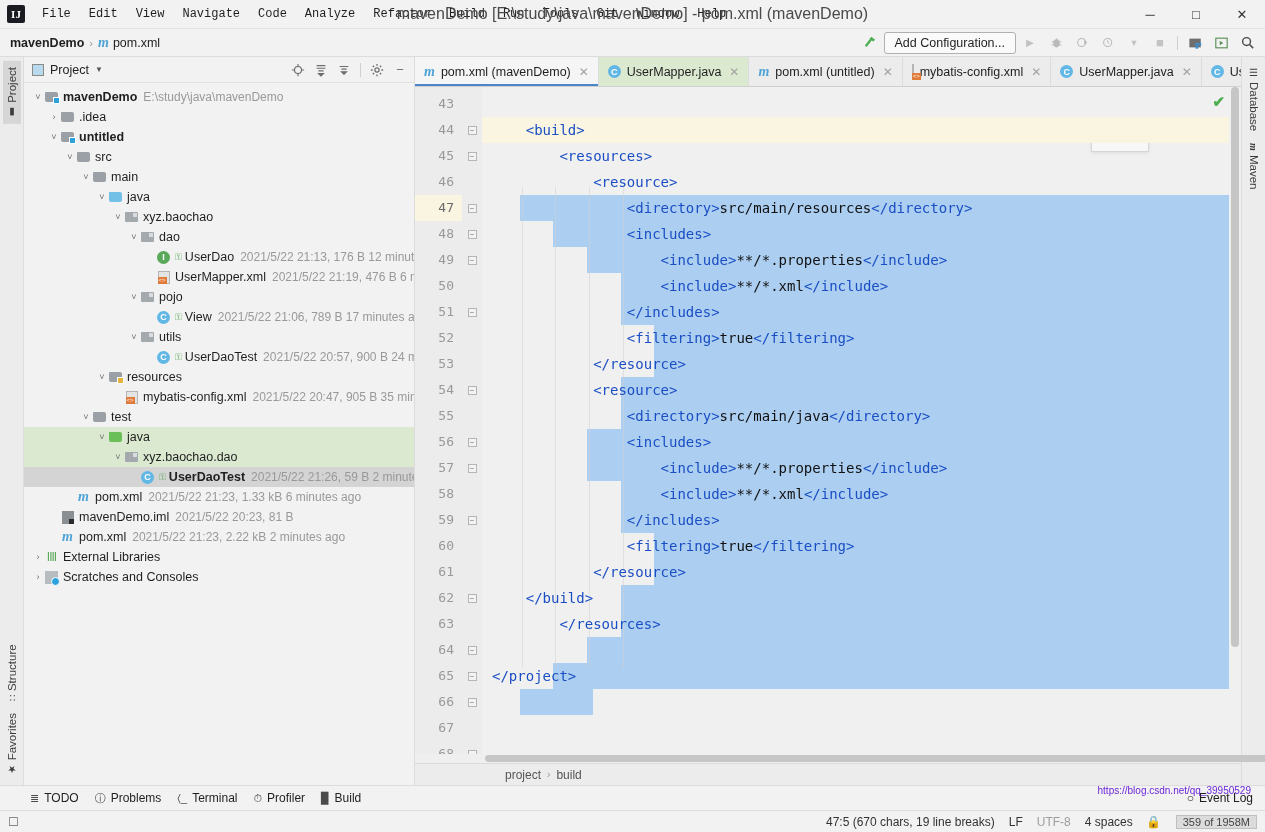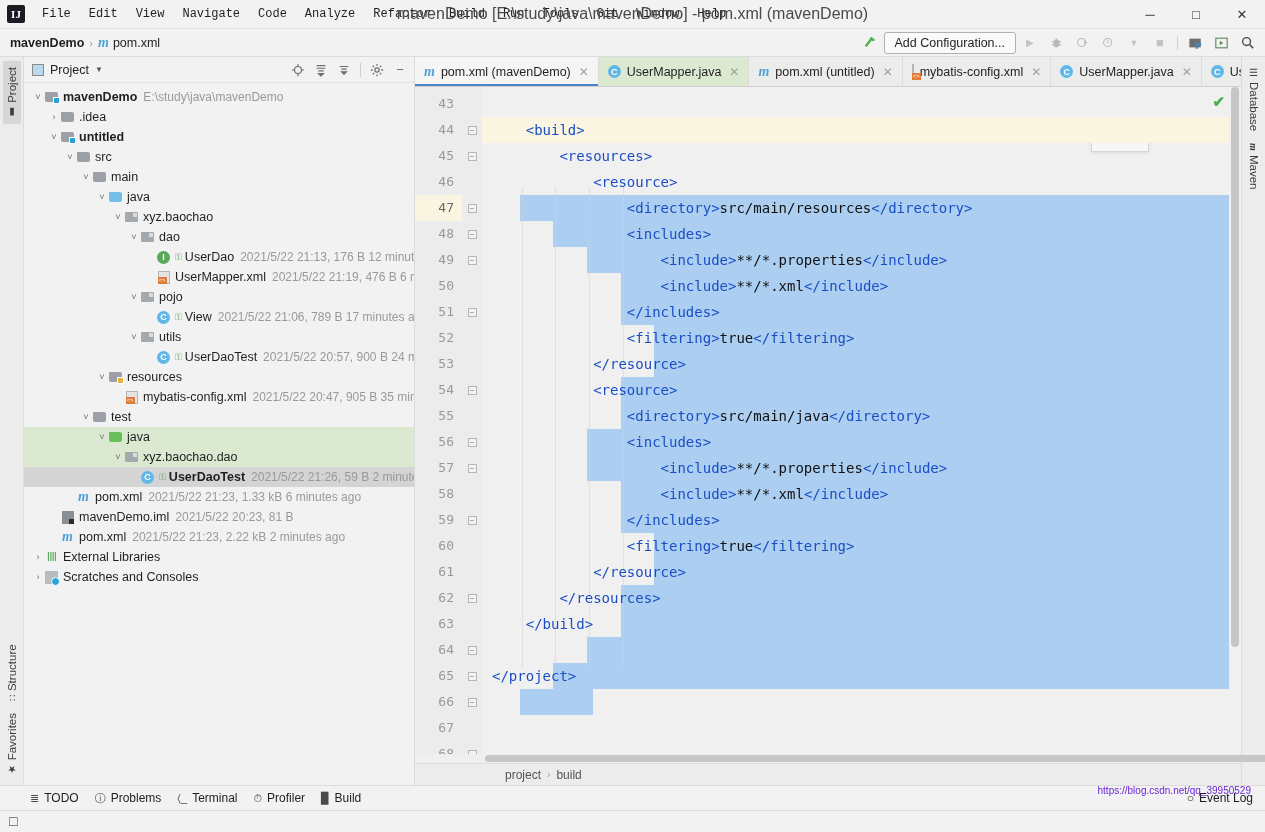--- a/index.html
+++ b/index.html
@@ -693,22 +693,22 @@
             <div class="cline" style="position: relative; z-index: 2;">                <span class="tg">&lt;filtering&gt;</span><span class="txt">true</span><span class="tg">&lt;/filtering&gt;</span></div>
             <div class="cline" style="position: relative; z-index: 2;">            <span class="tg">&lt;/resource&gt;</span></div>
             <div class="cline" style="position: relative; z-index: 2;">            <span class="tg">&lt;resource&gt;</span></div>
             <div class="cline" style="position: relative; z-index: 2;">                <span class="tg">&lt;directory&gt;</span><span class="txt">src/main/java</span><span class="tg">&lt;/directory&gt;</span></div>
             <div class="cline" style="position: relative; z-index: 2;">                <span class="tg">&lt;includes&gt;</span></div>
             <div class="cline" style="position: relative; z-index: 2;">                    <span class="tg">&lt;include&gt;</span><span class="txt">**/*.properties</span><span class="tg">&lt;/include&gt;</span></div>
             <div class="cline" style="position: relative; z-index: 2;">                    <span class="tg">&lt;include&gt;</span><span class="txt">**/*.xml</span><span class="tg">&lt;/include&gt;</span></div>
             <div class="cline" style="position: relative; z-index: 2;">                <span class="tg">&lt;/includes&gt;</span></div>
             <div class="cline" style="position: relative; z-index: 2;">                <span class="tg">&lt;filtering&gt;</span><span class="txt">true</span><span class="tg">&lt;/filtering&gt;</span></div>
             <div class="cline" style="position: relative; z-index: 2;">            <span class="tg">&lt;/resource&gt;</span></div>
+            <div class="cline" style="position: relative; z-index: 2;">    <span class="tg">&lt;/build&gt;</span></div>
             <div class="cline" style="position: relative; z-index: 2;">        <span class="tg">&lt;/resources&gt;</span></div>
-            <div class="cline" style="position: relative; z-index: 2;">    <span class="tg">&lt;/build&gt;</span></div>
             <div class="cline" style="position: relative; z-index: 2;"></div>
             <div class="cline" style="position: relative; z-index: 2;"><span class="tg">&lt;/project&gt;</span></div>
             <div class="sel-block" style="top: 108px; height: 26px; left: 37.68px; width: calc(100% - 37.68px); z-index: 1;"></div>
             <div class="sel-block" style="top: 134px; height: 26px; left: 71.36px; width: calc(100% - 71.36px); z-index: 1;"></div>
             <div class="sel-block" style="top: 160px; height: 26px; left: 105.04px; width: calc(100% - 105.04px); z-index: 1;"></div>
             <div class="sel-block" style="top: 186px; height: 26px; left: 138.72px; width: calc(100% - 138.72px); z-index: 1;"></div>
             <div class="sel-block" style="top: 212px; height: 26px; left: 138.72px; width: calc(100% - 138.72px); z-index: 1;"></div>
             <div class="sel-block" style="top: 238px; height: 26px; left: 172.4px; width: calc(100% - 172.4px); z-index: 1;"></div>
             <div class="sel-block" style="top: 264px; height: 26px; left: 172.4px; width: calc(100% - 172.4px); z-index: 1;"></div>
             <div class="sel-block" style="top: 290px; height: 26px; left: 138.72px; width: calc(100% - 138.72px); z-index: 1;"></div>
@@ -788,16 +788,24 @@
       <span>Build</span>
     </div>
     <div class="twb-right">
       <span class="g">○</span>
       <span>Event Log</span>
     </div>
   </div>
 
   <div class="statusbar">
     <div class="sb-left">☐</div>
+    <div class="sb-right">
+      <span class="sb-item">47:5 (670 chars, 19 line breaks)</span>
+      <span class="sb-item">LF</span>
+      <span class="sb-item dim">UTF-8</span>
+      <span class="sb-item">4 spaces</span>
+      <span class="sb-item">🔒</span>
+      <span class="mem">359 of 1958M</span>
+    </div>
   </div>
 </div>
 
 <div class="csdn">https://blog.csdn.net/qq_39950529</div>
 
 </body></html>

